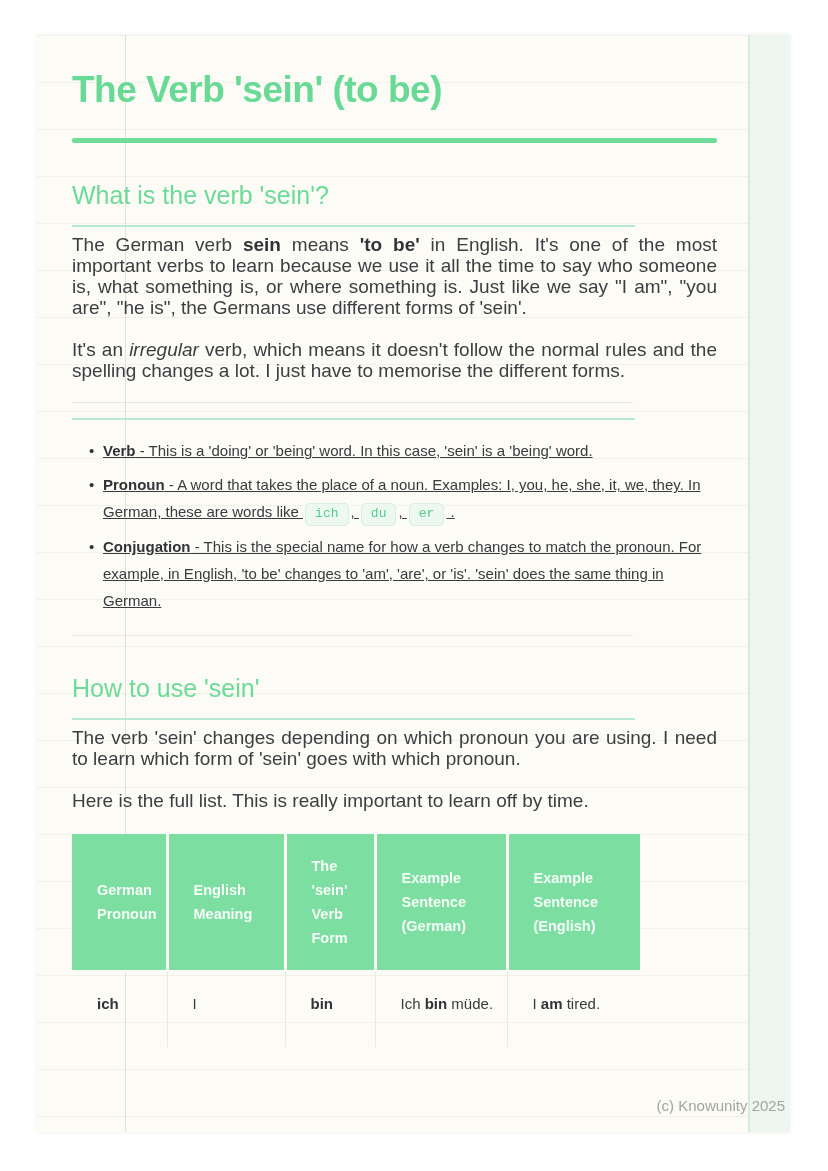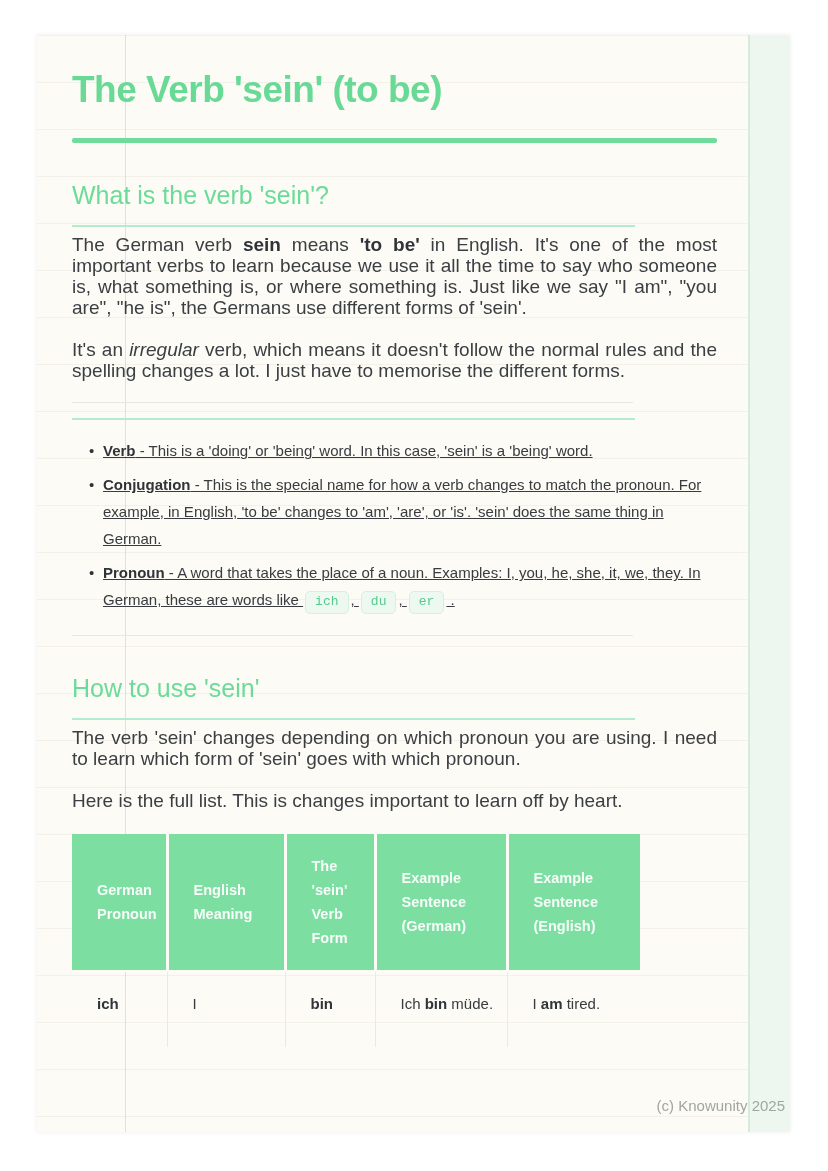--- a/index.html
+++ b/index.html
@@ -154,32 +154,32 @@
       <p class="just"><span>The German verb </span><b>sein</b><span> means </span><b>'to be'</b><span> in English. It's one of the most important verbs to learn because we use it all the time to say who someone is, what something is, or where something is. Just like we say "I am", "you are", "he is", the Germans use different forms of 'sein'.</span></p>
       <p class="just"><span>It's an </span><i>irregular</i><span> verb, which means it doesn't follow the normal rules and the spelling changes a lot. I just have to memorise the different forms.</span></p>
     </section>
 
     <div class="divider"></div>
 
     <section>
       <div class="h2-rule"></div>
       <ul class="vocab">
         <li><b>Verb</b><span> - This is a 'doing' or 'being' word. In this case, 'sein' is a 'being' word.</span></li>
+        <li><b>Pronoun</b><span> - A word that takes the place of a noun. Examples: I, you, he, she, it, we, they. In German, these are words like </span><span class="code-chip">ich</span><span>, </span><span class="code-chip">du</span><span>, </span><span class="code-chip">er</span><span> .</span></li>
         <li><b>Conjugation</b><span> - This is the special name for how a verb changes to match the pronoun. For example, in English, 'to be' changes to 'am', 'are', or 'is'. 'sein' does the same thing in German.</span></li>
-        <li><b>Pronoun</b><span> - A word that takes the place of a noun. Examples: I, you, he, she, it, we, they. In German, these are words like </span><span class="code-chip">ich</span><span>, </span><span class="code-chip">du</span><span>, </span><span class="code-chip">er</span><span> .</span></li>
       </ul>
     </section>
 
     <div class="divider"></div>
 
     <section>
       <h2>How to use 'sein'</h2>
       <div class="h2-rule"></div>
       <p class="just">The verb 'sein' changes depending on which pronoun you are using. I need to learn which form of 'sein' goes with which pronoun.</p>
-      <p>Here is the full list. This is changes important to learn off by heart.</p>
+      <p>Here is the full list. This is really important to learn off by time.</p>
 
       <table class="conj">
         <colgroup>
           <col class="c1">
             <col class="c2">
             <col class="c3">
             <col class="c4">
             <col class="c5">
         </colgroup>
         <thead>

